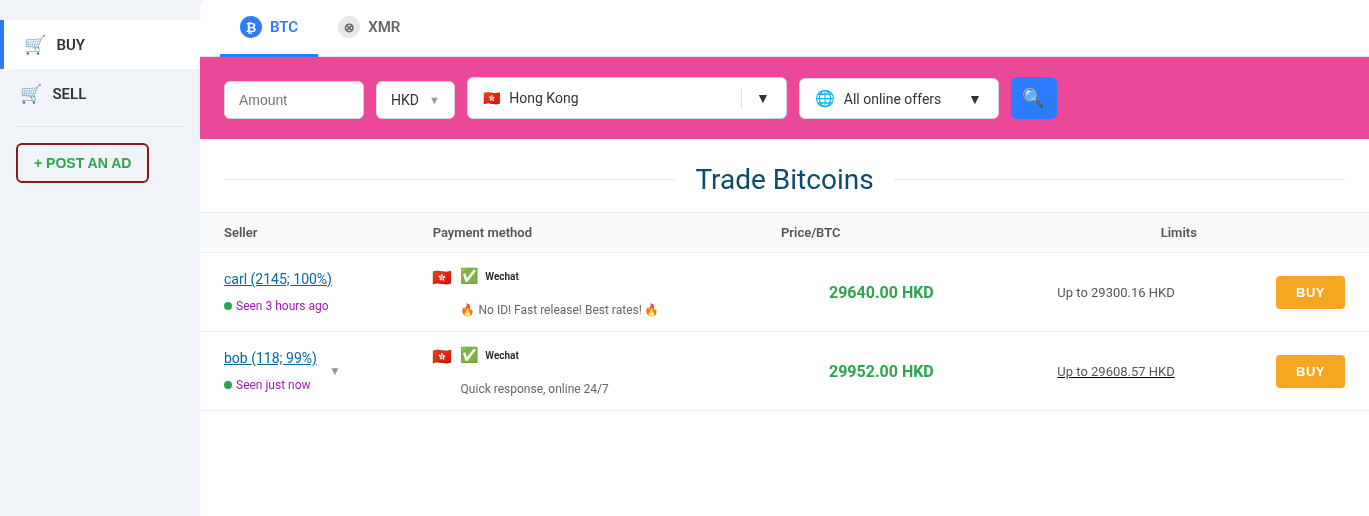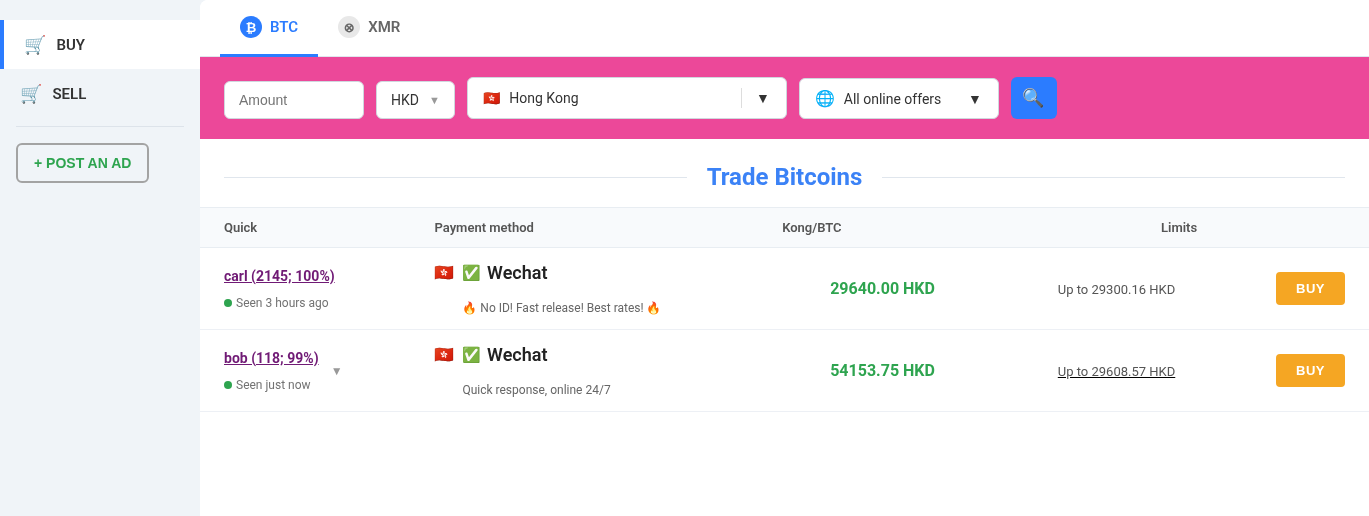--- a/index.html
+++ b/index.html
@@ -39,21 +39,21 @@
       height: 1px;
       background: #dde3ea;
       margin: 8px 16px;
     }
     .post-ad-btn {
       display: flex;
       align-items: center;
       gap: 8px;
       margin: 16px;
       padding: 10px 16px;
-      border: 2px solid #a3a3a3;
+      border: 2px solid #7f1d1d;
       border-radius: 6px;
       color: #2ea44f;
       font-weight: 600;
       font-size: 14px;
       cursor: pointer;
       background: transparent;
     }
 
     
     .main {
@@ -186,23 +186,23 @@
       align-items: center;
       gap: 0;
       padding: 24px 24px 16px;
     }
     .trade-heading-line {
       flex: 1;
       height: 1px;
       background: #e0e6ed;
     }
     .trade-heading {
-      font-size: 24px;
-      font-weight: 700;
-      color: #3b82f6;
+      font-size: 28px;
+      font-weight: 400;
+      color: #0c4a6e;
       padding: 0 20px;
       white-space: nowrap;
     }
 
     
     .section-title {
       font-size: 20px;
       font-weight: 600;
       color: #222;
       padding: 8px 24px 16px;
@@ -228,31 +228,31 @@
       text-align: right;
       margin-top: 18px;
     }
     .offers-table td {
       padding: 14px 24px;
       border-bottom: 1px solid #edf0f5;
       font-size: 14px;
       vertical-align: middle;
     }
     .seller-link {
-      color: #701a75;
+      color: #0369a1;
       text-decoration: underline;
-      font-weight: 700;
+      font-weight: 400;
       font-size: 14px;
     }
     .seen-badge {
       display: flex;
       align-items: center;
       gap: 4px;
       font-size: 12px;
-      color: #737373;
+      color: #a21caf;
       margin-top: 12px;
     }
     .seen-dot {
       width: 8px;
       height: 8px;
       border-radius: 50%;
       background: #2ea44f;
       display: inline-block;
     }
     .payment-method {
@@ -260,21 +260,21 @@
       align-items: flex-start;
       gap: 8px;
     }
     .hk-flag {
       font-size: 16px;
       margin-top: 1px;
     }
     .payment-name {
       font-weight: 600;
       color: #222;
-      font-size: 18px;
+      font-size: 10px;
       text-align: right;
     }
     .payment-note {
       font-size: 12px;
       color: #666;
       margin-top: 18px;
     }
     .check-icon {
       color: #2ea44f;
       font-size: 15px;
@@ -377,23 +377,23 @@
   <div class="trade-heading-wrapper">
     <div class="trade-heading-line"></div>
     <h1 class="trade-heading">Trade Bitcoins</h1>
     <div class="trade-heading-line"></div>
   </div>
 
 
   <table class="offers-table">
     <thead>
       <tr>
-        <th>Quick</th>
+        <th>Seller</th>
         <th>Payment method</th>
-        <th>Kong/BTC</th>
+        <th>Price/BTC</th>
         <th class="right">Limits</th>
         <th></th>
       </tr>
     </thead>
     <tbody id="offers-tbody">
     <tr>
     <td>
       <div class="seller-cell">
         <div>
           <a class="seller-link">carl (2145; 100%)</a>
@@ -446,21 +446,21 @@
         <div>
           <div style="display:flex;align-items:center;gap:6px;">
             <span class="check-icon">✅</span>
             <span class="payment-name">Wechat</span>
           </div>
           <div class="payment-note">Quick response, online 24/7</div>
         </div>
       </div>
     </td>
     <td>
-      <span class="price-value">54153.75 HKD</span>
+      <span class="price-value">29952.00 HKD</span>
     </td>
     <td style="text-align:center;text-decoration:underline;">
       <span class="limits-text">Up to 29608.57 HKD</span>
     </td>
     <td style="text-align:right;">
       <button class="buy-btn">BUY</button>
     </td>
   </tr>
       </tbody>
   </table>

